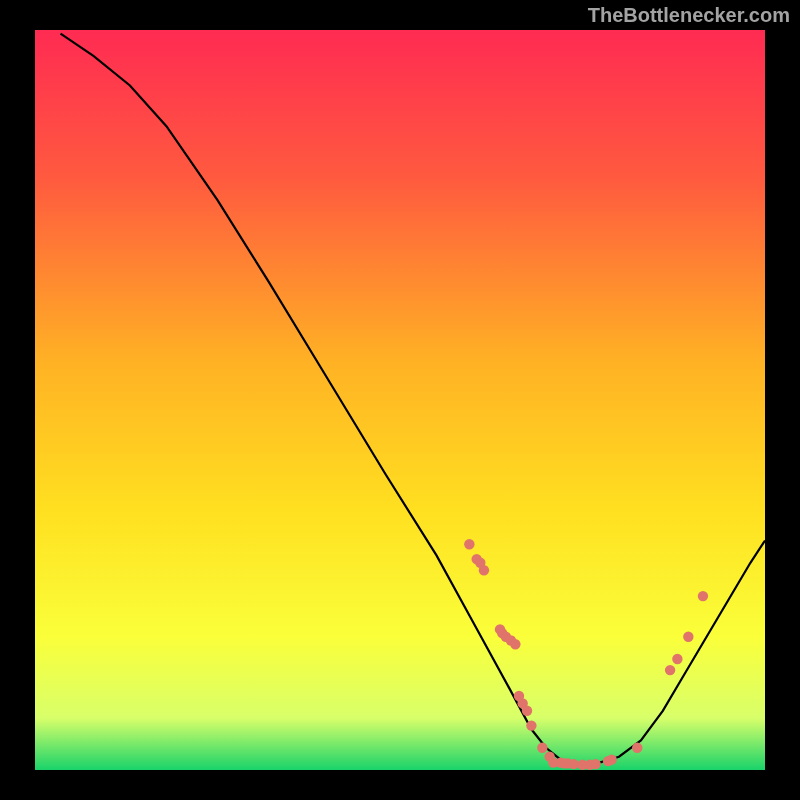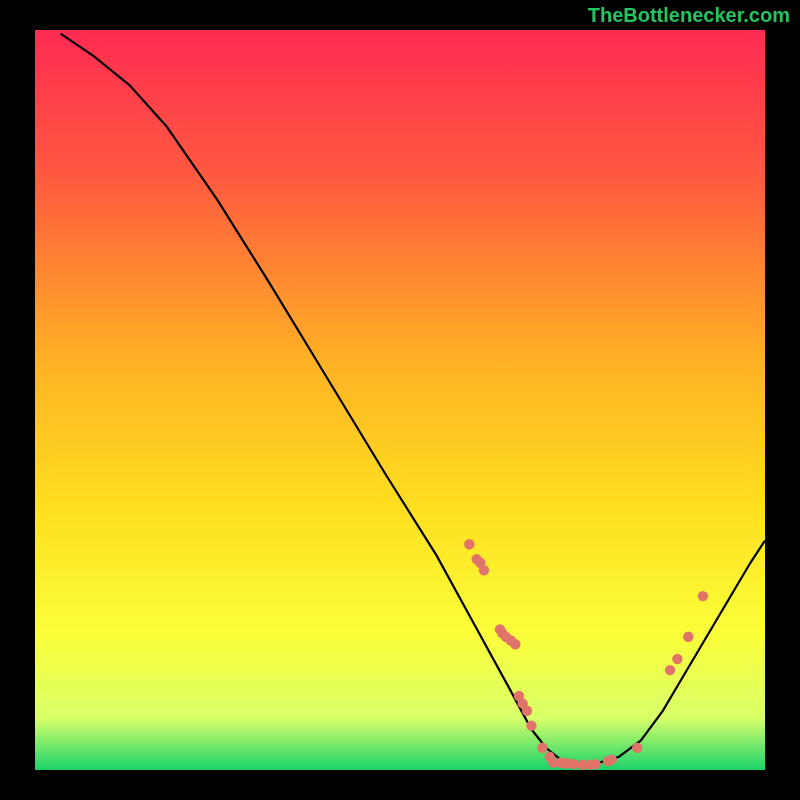--- a/index.html
+++ b/index.html
@@ -14,21 +14,21 @@
   .wrapper {
     position: relative;
     width: 800px;
     height: 800px;
     background: #000;
   }
   .attribution {
     position: absolute;
     top: 4px;
     right: 10px;
-    color: #22c55e;
+    color: #a3a3a3;
     font-size: 20px;
     font-weight: bold;
     z-index: 10;
   }
   .plot-area {
     position: absolute;
     left: 35px;
     top: 30px;
     width: 730px;
     height: 740px;

